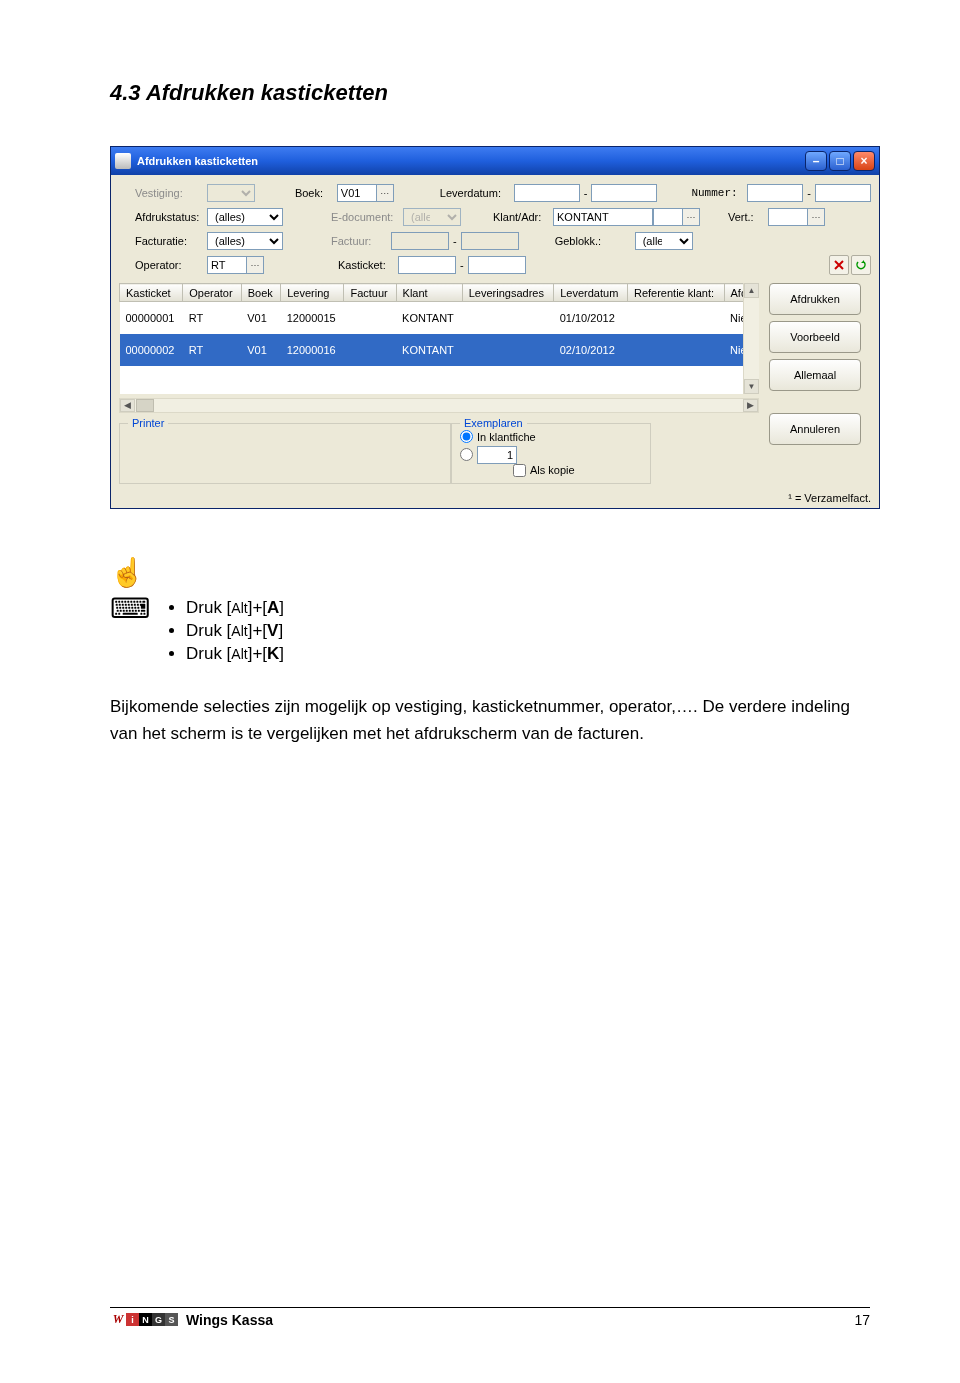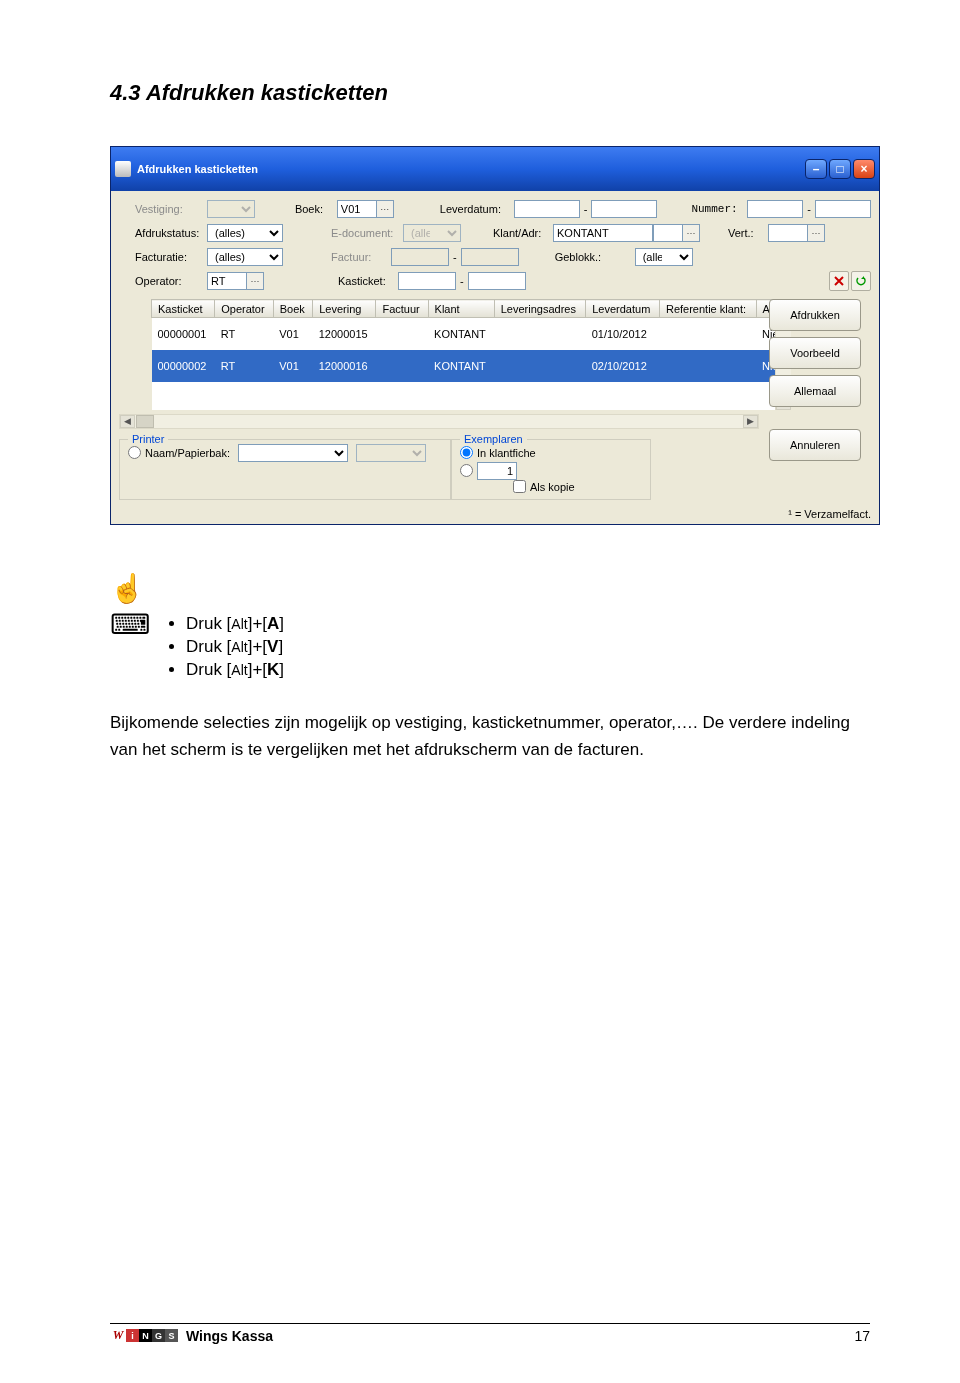--- a/index.html
+++ b/index.html
@@ -25,21 +25,21 @@
     background: #ece9d8;
     font-family: Tahoma, Arial, sans-serif;
     font-size: 11px;
     margin-bottom: 50px;
   }
   .titlebar {
     background: linear-gradient(#3e7cf1, #1f5fdd 50%, #1041a8);
     color: #fff;
     display: flex;
     align-items: center;
-    height: 44px;
+    height: 28px;
     padding: 0 4px;
   }
   .titlebar .tb-icon {
     width: 16px; height: 16px;
     background: linear-gradient(#fff, #bbb);
     border-radius: 2px;
     margin-right: 6px;
   }
   .titlebar .title { font-weight: bold; flex: 1; }
   .winbtn {
@@ -70,21 +70,21 @@
   .disabled { background: #ece9d8 !important; color: #999; }
   .iconbtn {
     width: 20px; height: 20px; border: 1px solid #b0aea0;
     background: #f4f2e8; display: inline-flex;
     align-items: center; justify-content: center;
     border-radius: 2px; margin-left: 2px;
   }
   .iconbtn svg { width: 12px; height: 12px; }
   
   .tablewrap { margin: 4px 0 0 0; }
-  .datatable { width: 640px; border-collapse: collapse; margin-left: 32px; }
+  .datatable { width: 640px; border-collapse: collapse; }
   .datatable th {
     background: linear-gradient(#fefefe, #e3e1d4);
     border: 1px solid #c0bfb3;
     font-weight: normal; font-size: 11px;
     text-align: left; padding: 2px 6px; height: 18px;
     white-space: nowrap;
   }
   .datatable td {
     border: none; font-size: 11px; padding: 2px 6px;
     height: 32px; white-space: nowrap;
@@ -136,21 +136,21 @@
     margin: 6px 0 0 0; padding: 4px 8px 6px 8px;
     position: relative;
   }
   .fieldset .legend {
     position: absolute; top: -7px; left: 8px;
     background: #ece9d8; padding: 0 4px;
     color: #0046d5; font-size: 11px;
   }
   .radio { display: flex; align-items: center; gap: 4px; font-size: 11px; height: 18px; }
   .radio input, .checkbox input { margin: 0; }
-  .checkbox { display: flex; align-items: flex-end; gap: 4px; font-size: 11px; padding-left: 35px; }
+  .checkbox { display: flex; align-items: center; gap: 4px; font-size: 11px; padding-left: 35px; }
   .footnote { font-size: 11px; text-align: right; padding: 2px 8px 4px 0; }
   
   .hand-icon, .keyb-icon {
     display: inline-block; font-size: 28px; line-height: 1;
     vertical-align: top;
   }
   .instruction-block { display: flex; align-items: flex-start; margin-bottom: 8px; }
   .instruction-block .iconcol { width: 50px; }
   .instruction-block ul { margin: 0; padding-left: 26px; }
   .instruction-block li { margin: 3px 0; }
@@ -334,26 +334,20 @@
         <div class="btn">Voorbeeld</div>
         <div class="btn">Allemaal</div>
         <div style="height:10px;"></div>
         <div class="btn">Annuleren</div>
       </div>
     </div>
 
     <div style="display:flex; gap:0; margin-top:4px;">
       <div class="fieldset" style="flex:0 0 332px;">
         <span class="legend">Printer</span>
-        <label class="radio">
-          <input type="radio" name="pr" style="">
-          <span>Naam/Papierbak:</span>
-          <select class="sel" style="width:110px; margin-left:4px;"></select>
-          <select class="sel disabled" style="width:70px; margin-left:4px;" disabled=""></select>
-        </label>
       </div>
       <div class="fieldset" style="flex:0 0 200px;">
         <span class="legend">Exemplaren</span>
         <label class="radio">
           <input type="radio" name="ex" checked="" style="">
           <span>In klantfiche</span>
         </label>
         <label class="radio">
           <input type="radio" name="ex" style="">
           <input class="num" style="width: 40px; text-align: right;" value="1">

